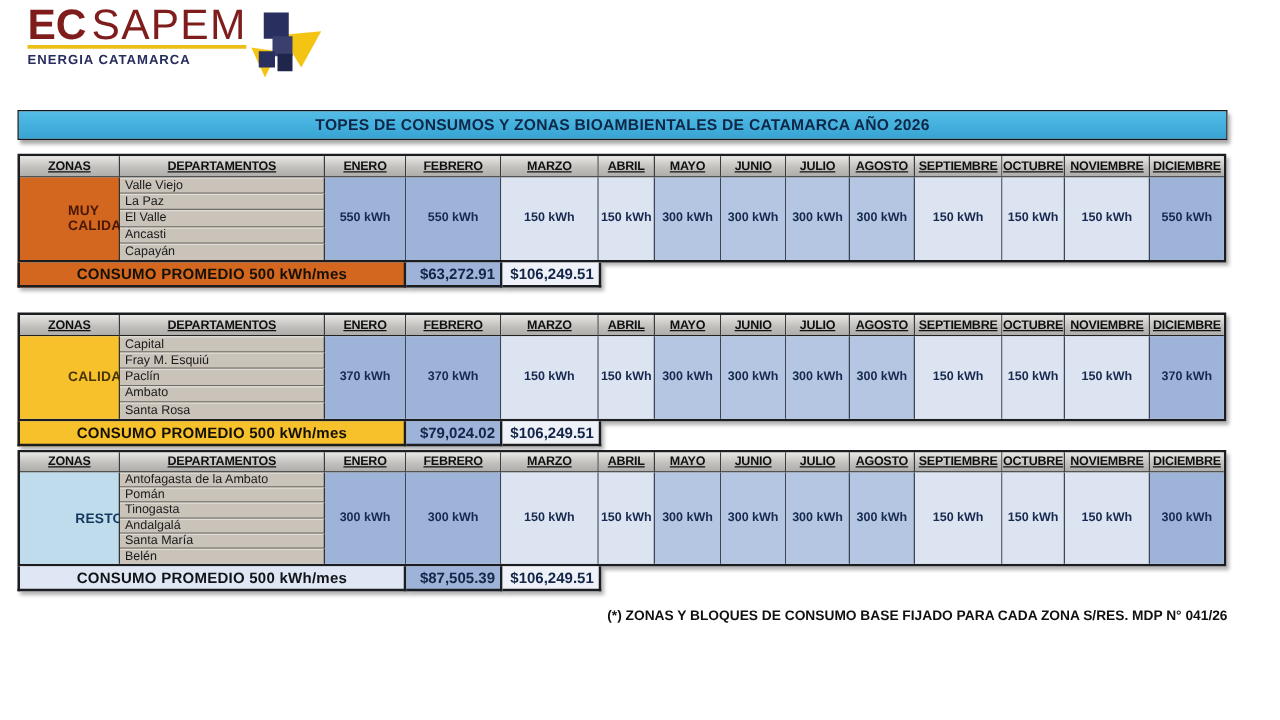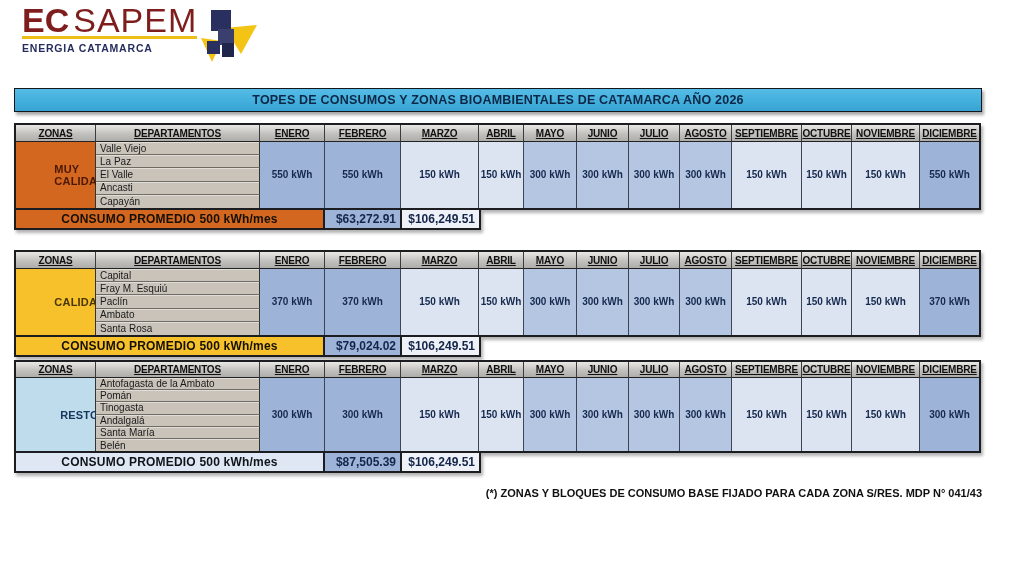--- a/index.html
+++ b/index.html
@@ -252,15 +252,15 @@
       <div class="vcell t-light" style="grid-row:2/span 6;grid-column:13">150 kWh</div>
       <div class="vcell t-dark vlast" style="grid-row:2/span 6;grid-column:14">300 kWh</div>
     </div>
     <div class="foot">
       <div class="flabel f-light">CONSUMO PROMEDIO 500 kWh/mes</div>
       <div class="fmoney m-dark">$87,505.39</div>
       <div class="fmoney m-light">$106,249.51</div>
     </div>
   </section>
 
-  <div class="note">(*) ZONAS  Y BLOQUES DE CONSUMO BASE FIJADO PARA CADA ZONA S/RES. MDP N° 041/43</div>
+  <div class="note">(*) ZONAS  Y BLOQUES DE CONSUMO BASE FIJADO PARA CADA ZONA S/RES. MDP N° 041/26</div>
 
 </div>
 
 </body></html>

